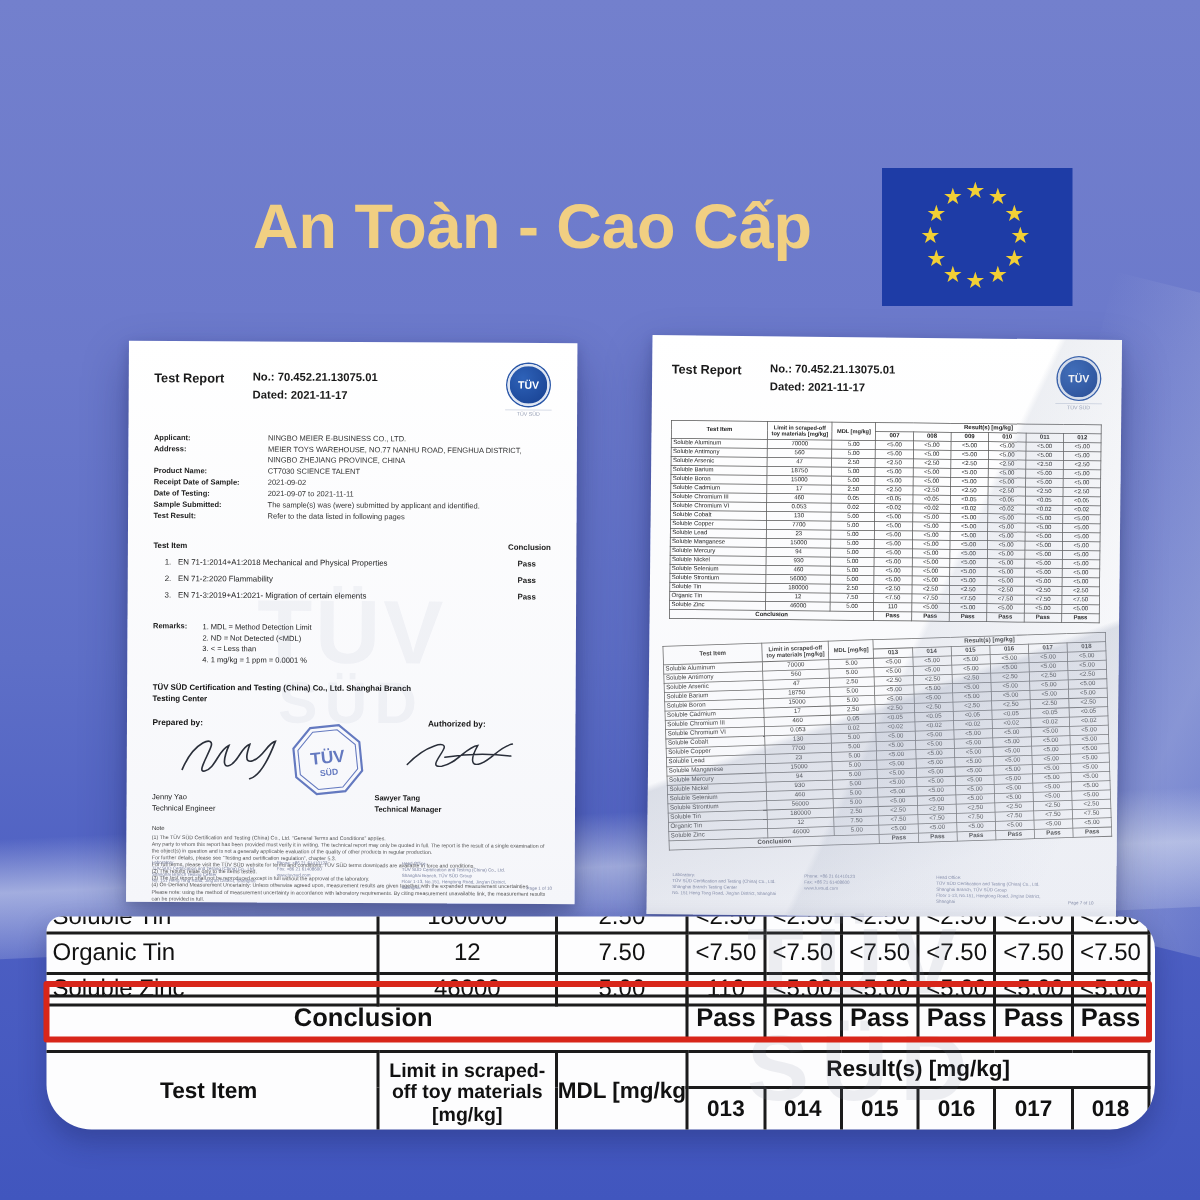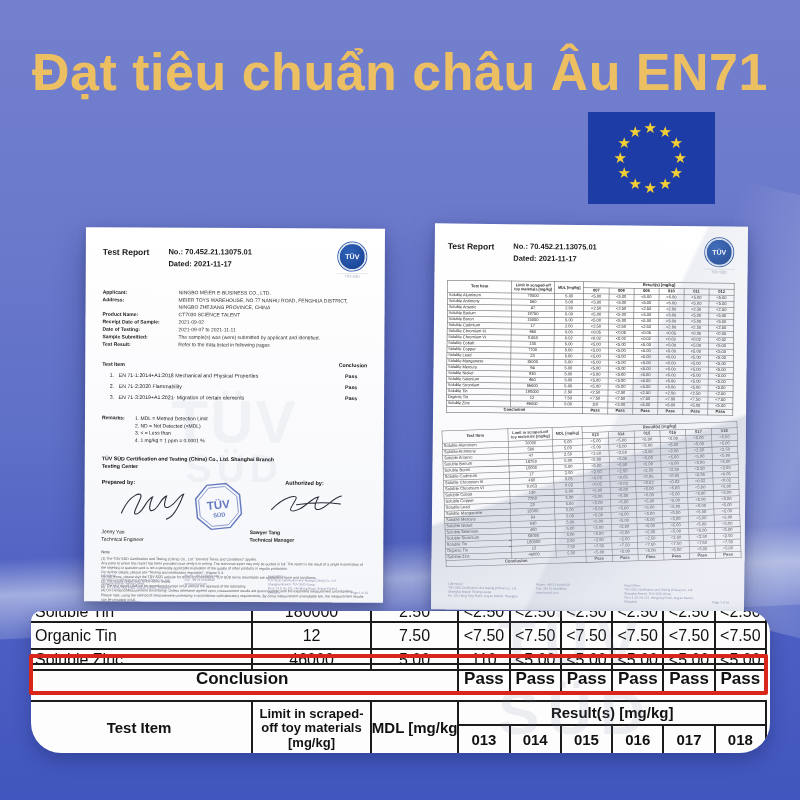--- a/index.html
+++ b/index.html
@@ -119,21 +119,21 @@
   .red-box{position:absolute;left:29px;top:654px;width:739px;height:41px;box-sizing:border-box;
     border:4px solid #d8261a;border-radius:2px;z-index:6;pointer-events:none;}
 </style>
 </head>
 <body>
 
 <div class="stage">
   <div class="streak-a"></div>
   <div class="streak-b"></div>
 
-  <div class="banner-title">Đạt tiêu chuẩn châu Âu EN71</div>
+  <div class="banner-subtitle">An Toàn - Cao Cấp</div>
   <div class="eu-flag">
       <span class="star" style="left: 55.5px; top: 8px;">★</span>
       <span class="star" style="left: 70.5px; top: 12.0192px;">★</span>
       <span class="star" style="left: 81.4808px; top: 23px;">★</span>
       <span class="star" style="left: 85.5px; top: 38px;">★</span>
       <span class="star" style="left: 81.4808px; top: 53px;">★</span>
       <span class="star" style="left: 70.5px; top: 63.9808px;">★</span>
       <span class="star" style="left: 55.5px; top: 68px;">★</span>
       <span class="star" style="left: 40.5px; top: 63.9808px;">★</span>
       <span class="star" style="left: 29.5192px; top: 53px;">★</span>

